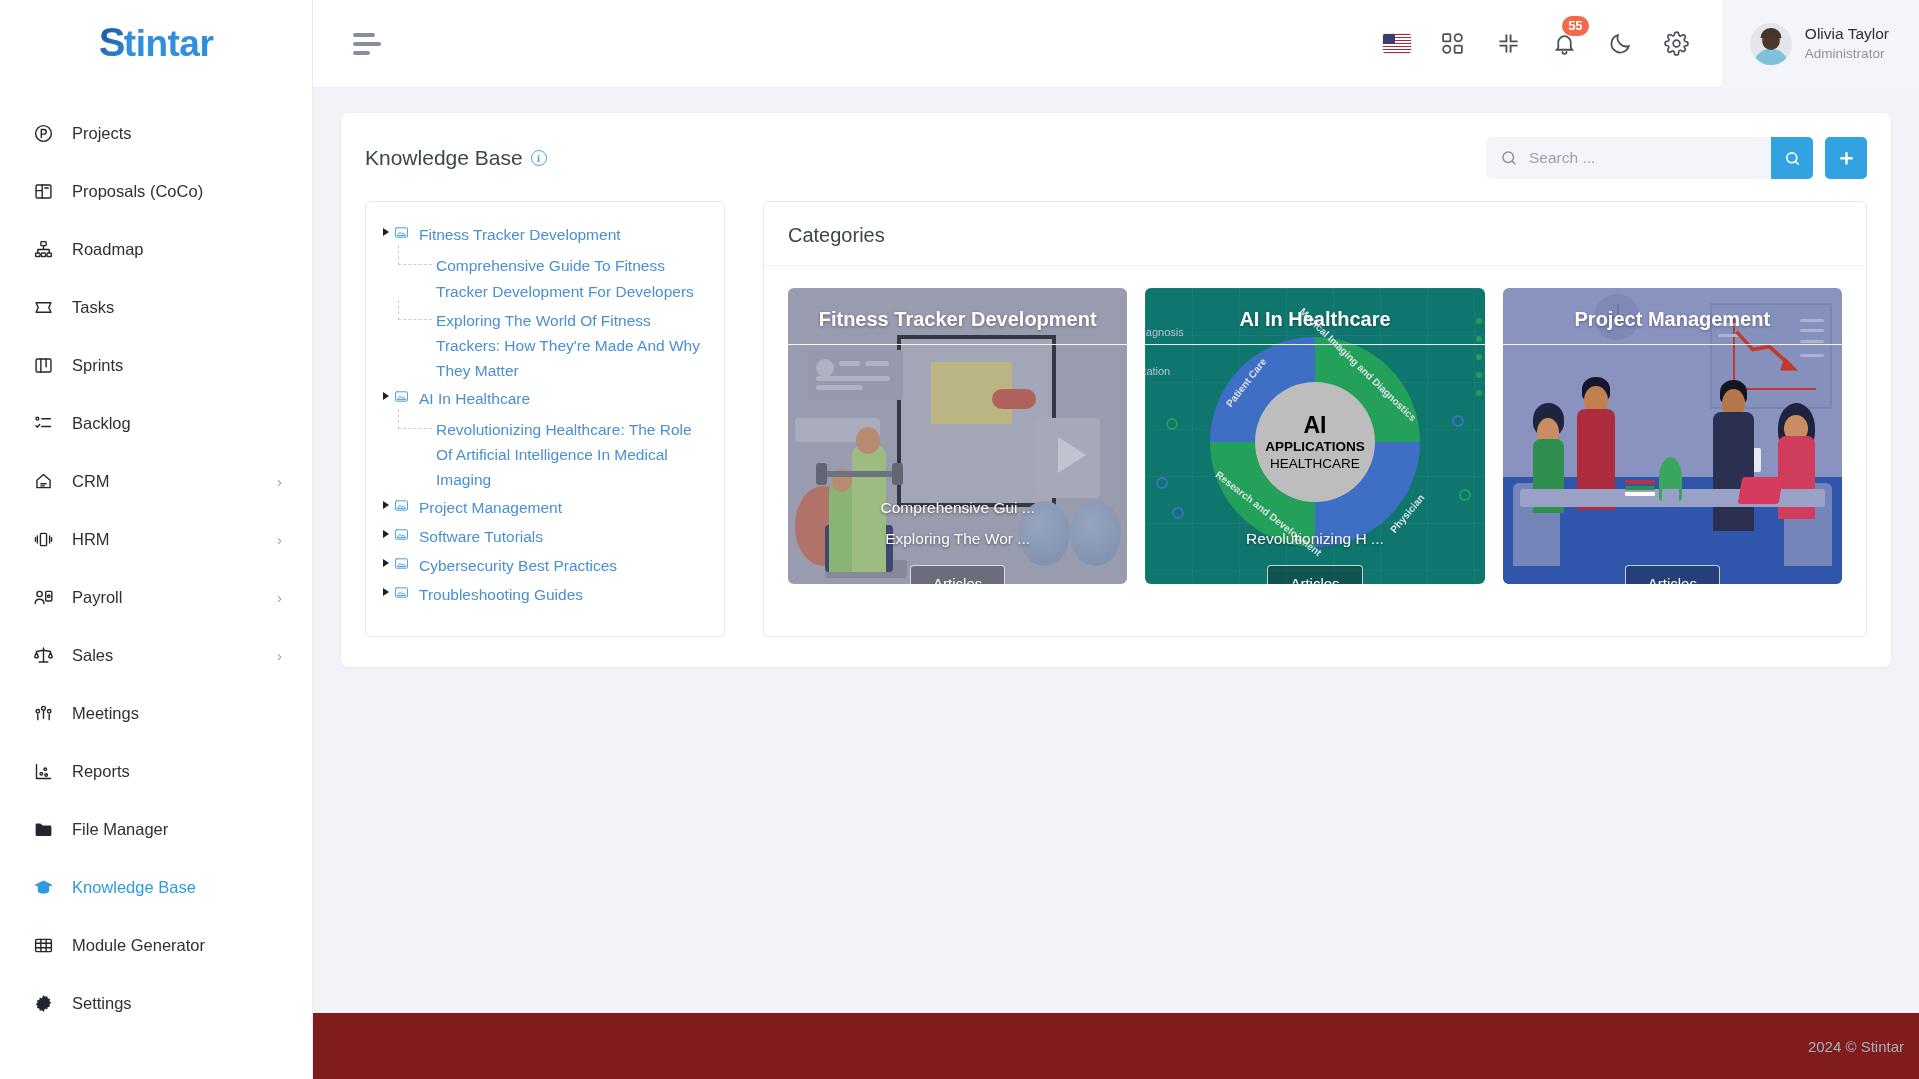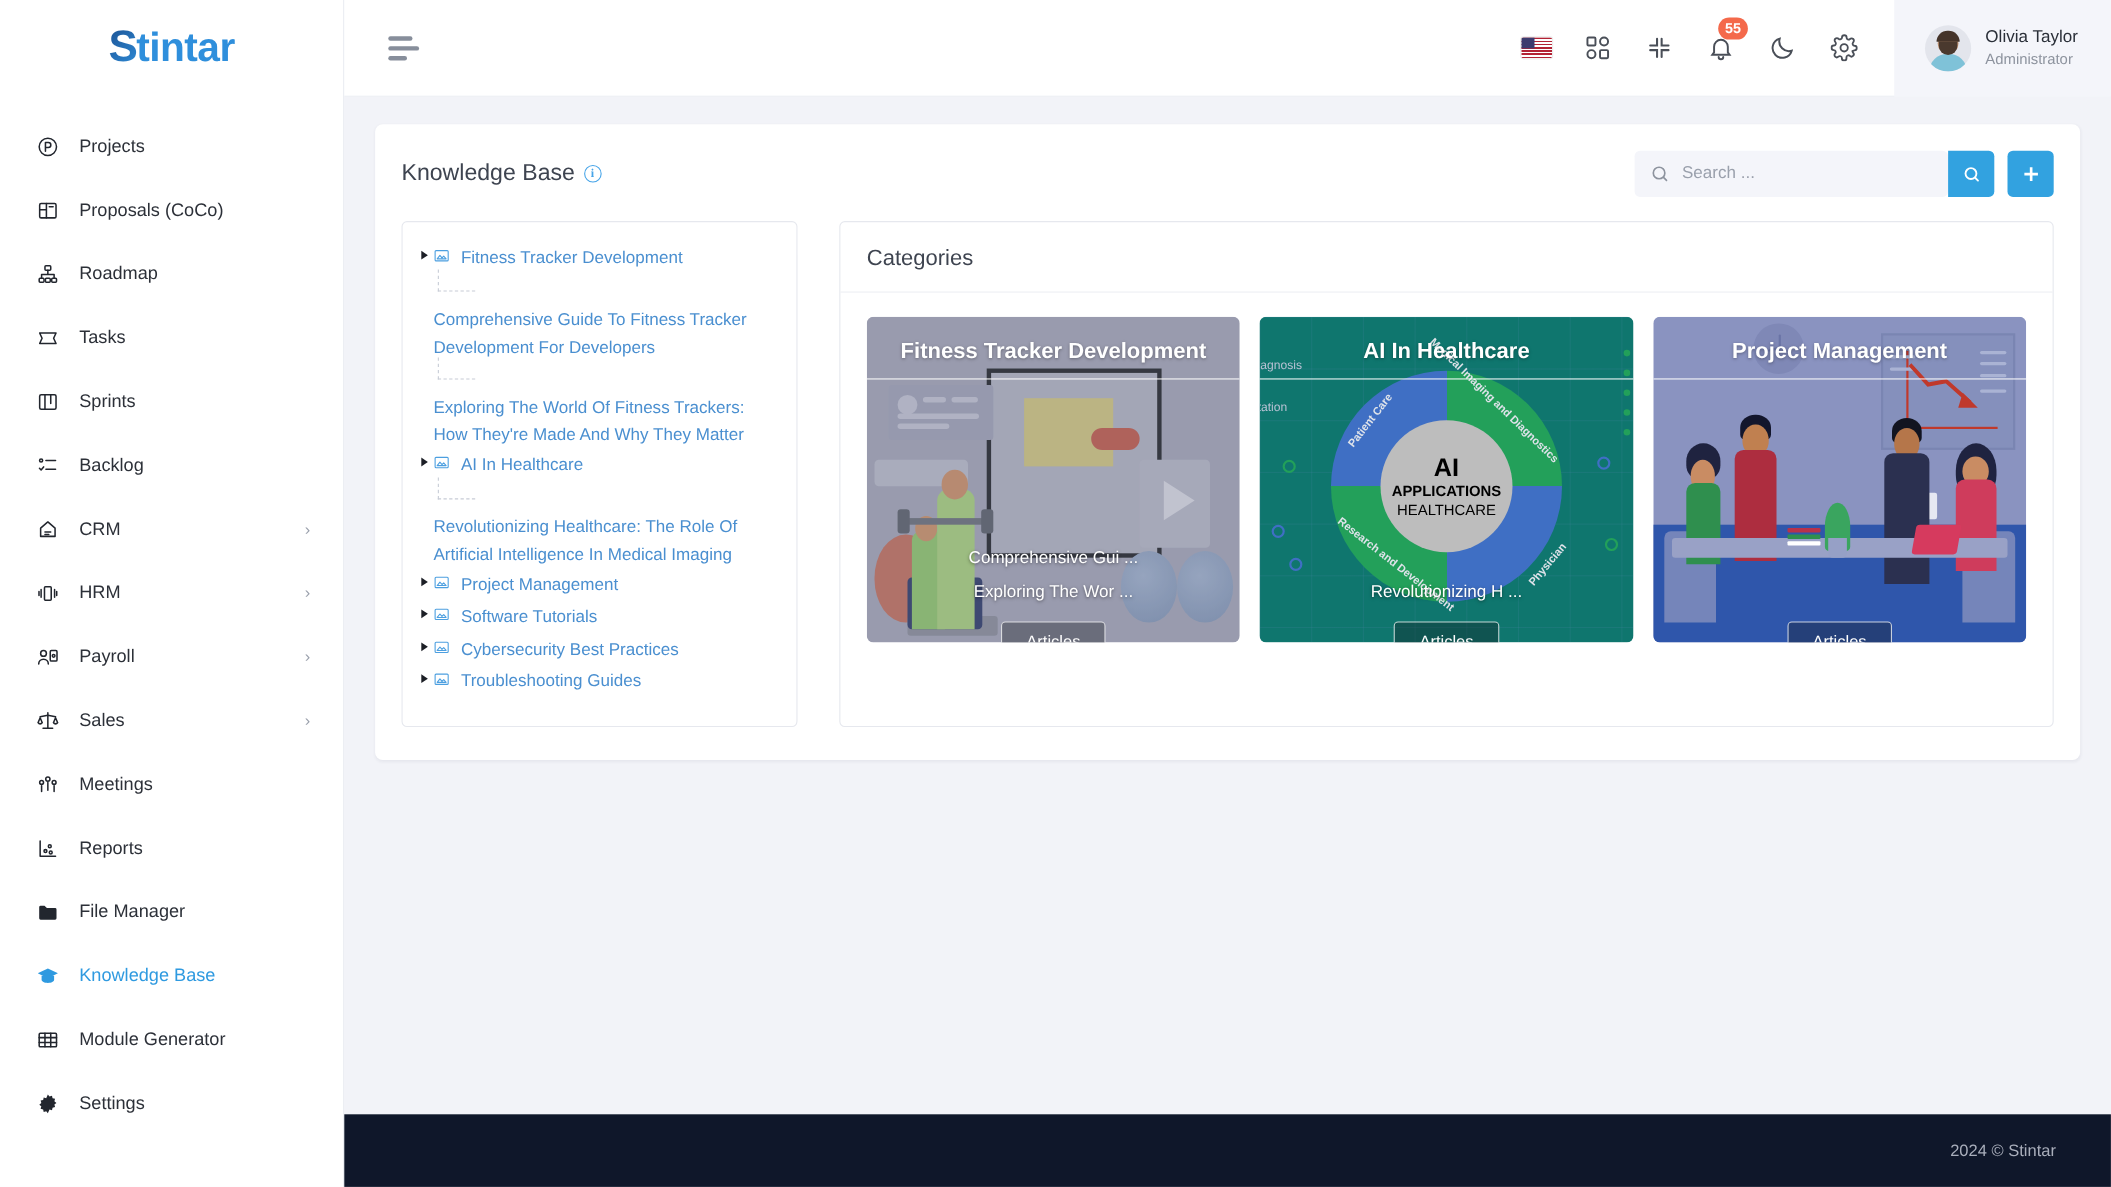--- a/index.html
+++ b/index.html
@@ -170,21 +170,21 @@
   .tree-caret .tri {
     width:0; height:0; border-left: 6px solid #1c1f26;
     border-top: 4.5px solid transparent; border-bottom: 4.5px solid transparent;
   }
   .tree-img-ico { width:19px; flex-shrink:0; padding-top:3px; margin-right:6px; color:#4c9fe0; }
   .tree-img-ico svg { width:15px; height:15px; display:block;}
   .tree-link {
     color:#4a8fd0; font-size: 15.5px; line-height: 1.63; cursor:pointer;
     text-decoration:none;
   }
-  .tree-child { display:flex; align-items:flex-start; margin-bottom: 2px; padding-left: 16px; flex-direction: column; }
+  .tree-child { display:flex; align-items:flex-start; margin-bottom: 2px; padding-left: 16px; }
   .tree-elbow {
     width: 42px; flex-shrink:0; height: 25px; position:relative;
   }
   .tree-elbow::before {
     content:""; position:absolute; left: 4px; top: -6px; bottom: 11px;
     border-left: 1.5px dashed #c7ccd6;
   }
   .tree-elbow::after {
     content:""; position:absolute; left: 4px; right: 4px; top: 13px;
     border-top: 1.5px dashed #c7ccd6;
@@ -427,22 +427,22 @@
   .art-pm .books i:nth-child(2){ background:#2f8f4e;}
   .art-pm .books i:nth-child(3){ background:#ffffff;}
   .art-pm .laptop { position:absolute; right: 18%; bottom: 27%; width: 12%; height: 9%;
     background:#d63a5e; border-radius: 3px; transform: skewX(-10deg); }
   .art-pm .papers { position:absolute; right: 24%; bottom: 38%; width: 13%; height: 8%;
     background:#e6e8f2; border-radius:2px; }
 
   
   .footer {
     height: 66px; display:flex; align-items:center; justify-content:flex-end;
-    padding-right: 50px; color:#a9aebb; font-size: 15px;
-    background:#0f172a;
+    padding-right: 15px; color:#a9aebb; font-size: 15px;
+    background:#7f1d1d;
   }
 </style>
 </head>
 <body>
 
 <div class="app">
 
   <aside class="sidebar">
     <div class="brand">
       <div class="brand-logo">

